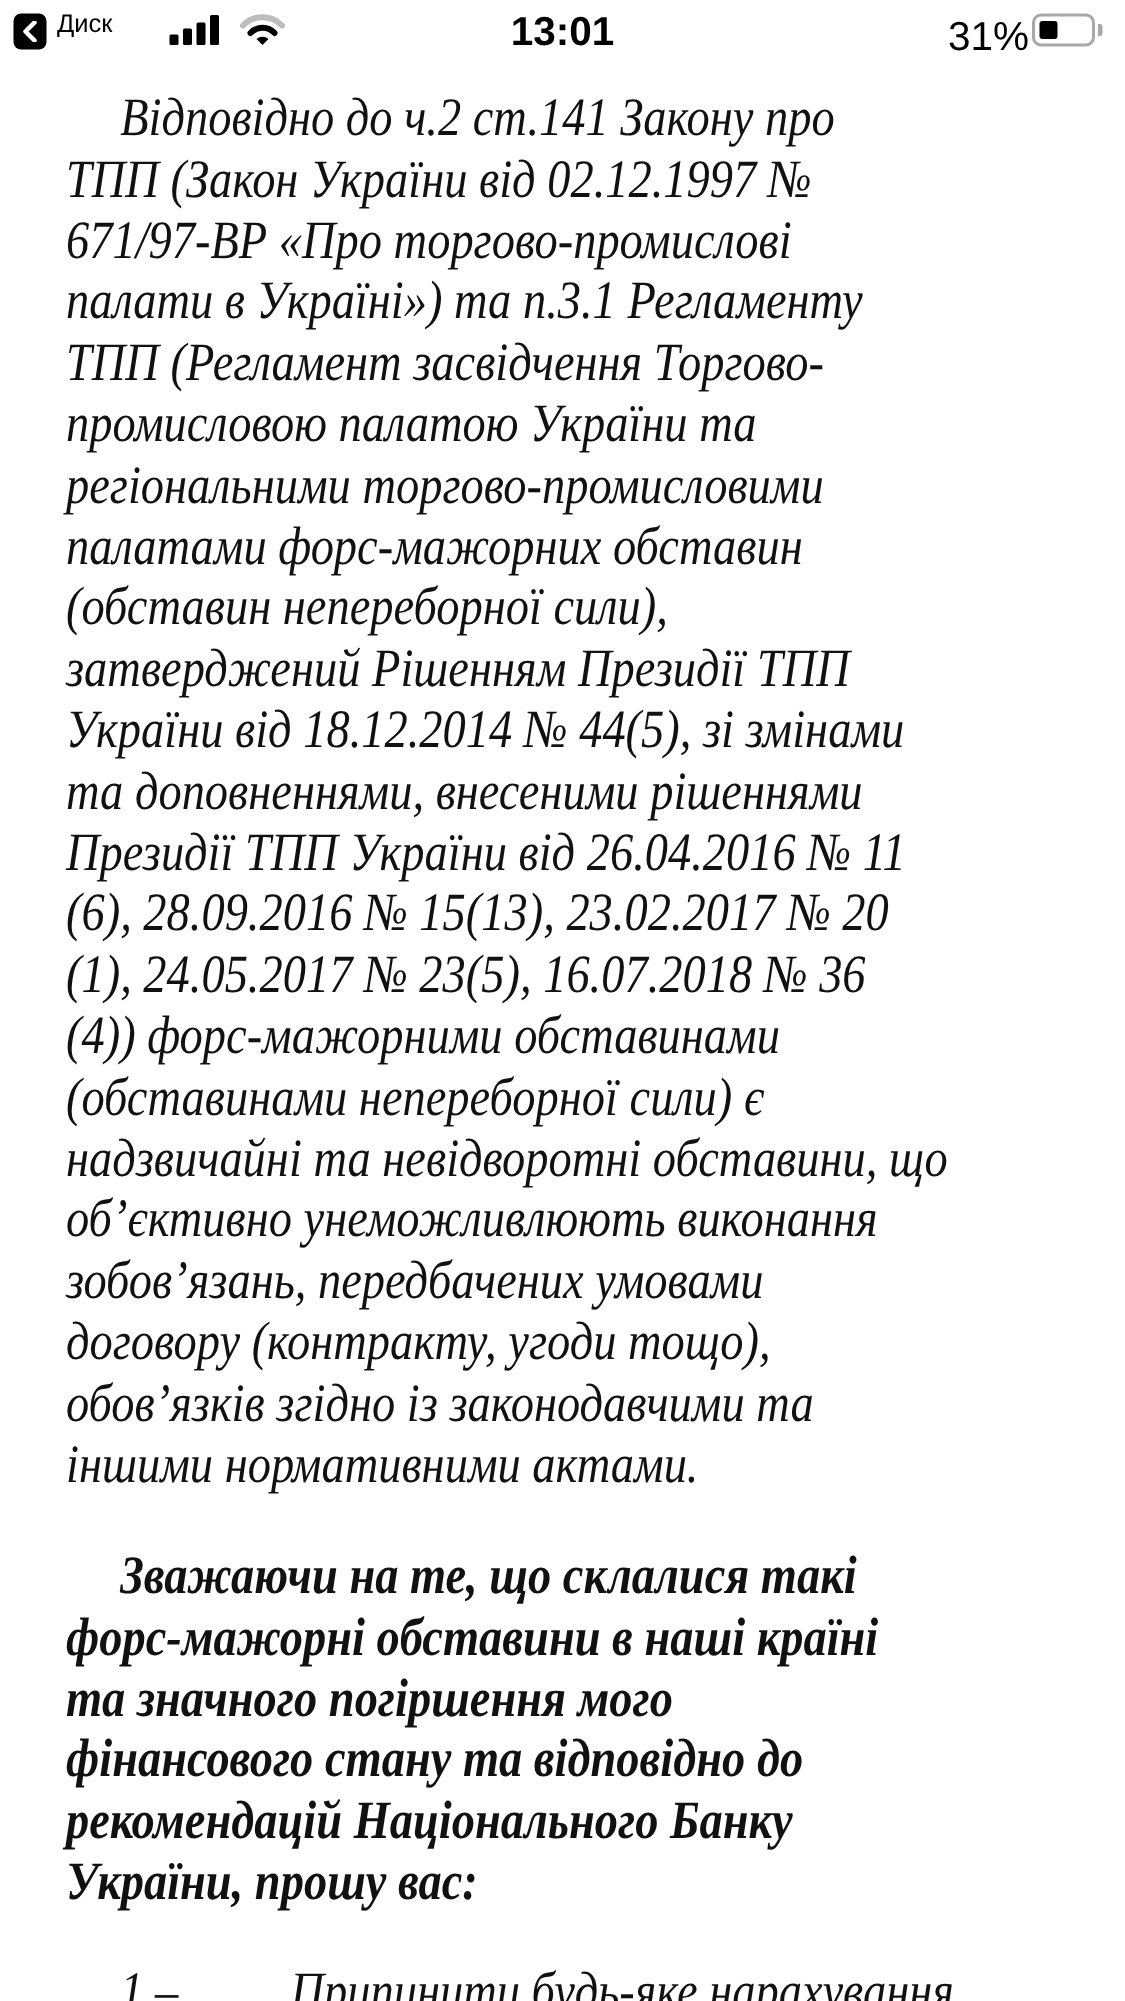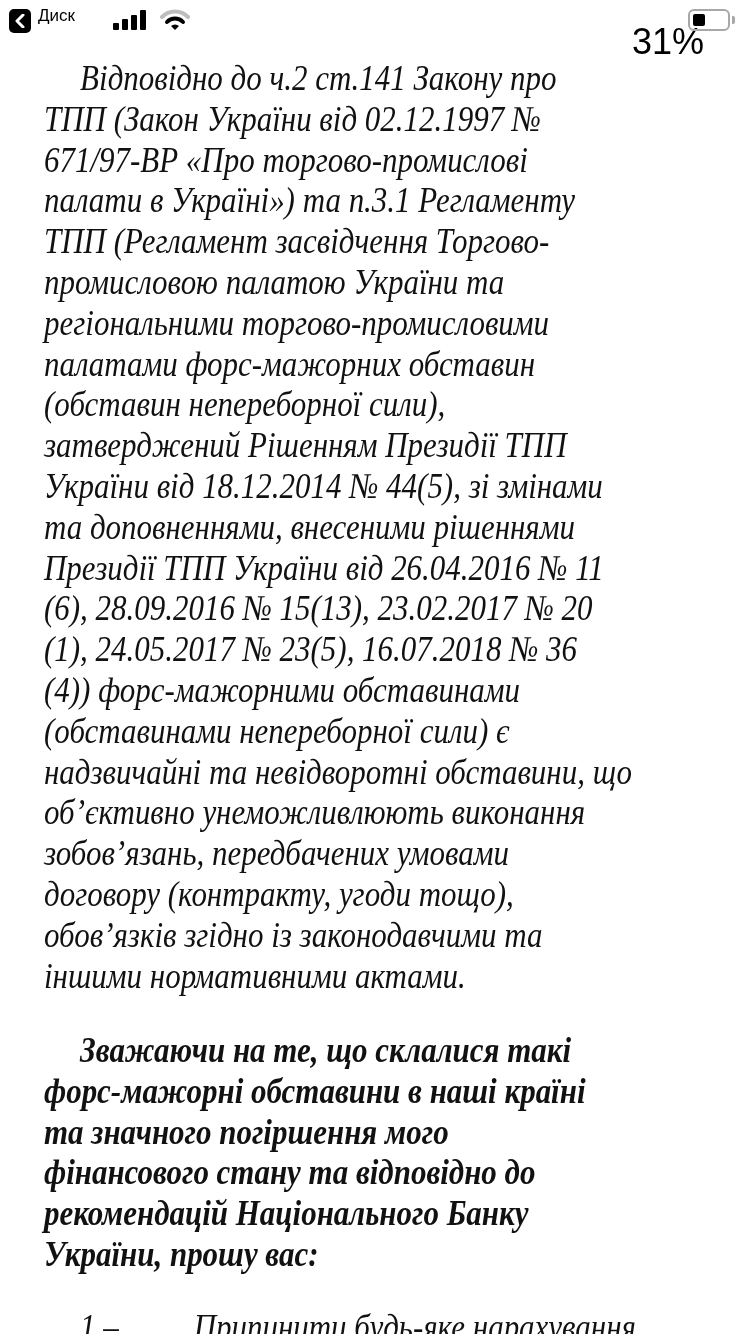--- a/index.html
+++ b/index.html
@@ -16,21 +16,21 @@
   .back-badge {
     position: absolute; left: 9px; top: 9px; width: 22px; height: 24px;
     background: #000; border-radius: 5px;
   }
   .back-badge svg { position: absolute; left: 5px; top: 5px; }
   .back-label { position: absolute; left: 38px; top: 6px; font-size: 17px; }
   .signal { position: absolute; left: 113px; top: 10px; width: 36px; height: 20px; }
   .signal span { position: absolute; bottom: 0; width: 6px; background: #000; border-radius: 1px; }
   .wifi { position: absolute; left: 160px; top: 8px; }
   .clock { position: absolute; left: 0; width: 750px; top: 6px; text-align: center; font-size: 27px; font-weight: bold; }
-  .battery-pct { position: absolute; left: 632px; top: 21px; font-size: 36px; }
+  .battery-pct { position: absolute; left: 632px; top: 9px; font-size: 27px; }
   .battery {
     position: absolute; left: 688px; top: 9px; width: 42px; height: 22px;
     border: 2px solid #a8a8a8; border-radius: 6px; box-sizing: border-box;
   }
   .battery-fill { position: absolute; left: 3px; top: 3px; width: 12px; height: 12px; background: #000; border-radius: 2px; }
   .battery-tip { position: absolute; left: 732px; top: 16px; width: 3px; height: 8px; background: #a8a8a8; border-radius: 0 2px 2px 0; }
 
   .doc { position: absolute; left: 44px; top: 58px; width: 680px; font-style: italic; }
   .para { font-size: 36px; line-height: 40.8px; margin: 0; transform: scaleX(0.86); transform-origin: left top; width: 790px; }
   .line { display: block; white-space: nowrap; }
@@ -55,20 +55,21 @@
     <span style="left:0;height:7px"></span>
     <span style="left:9px;height:11px"></span>
     <span style="left:18px;height:15px"></span>
     <span style="left:27px;height:20px"></span>
   </div>
   <svg class="wifi" width="30" height="24" viewBox="0 0 30 24">
     <path d="M2 9 A18 18 0 0 1 28 9" stroke="#bdbdbd" stroke-width="4" fill="none" stroke-linecap="round"></path>
     <path d="M7 14 A11 11 0 0 1 23 14" stroke="#000" stroke-width="4" fill="none" stroke-linecap="round"></path>
     <path d="M15 22 L11 18 A6 6 0 0 1 19 18 Z" fill="#000"></path>
   </svg>
+  <span class="clock">13:01</span>
   <span class="battery-pct">31%</span>
   <div class="battery">
     <div class="battery-fill"></div>
   </div>
   <div class="battery-tip"></div>
 </div>
 
 <div class="doc">
   <p class="para">
     <span class="line indent">Відповідно до ч.2 ст.141 Закону про</span>

